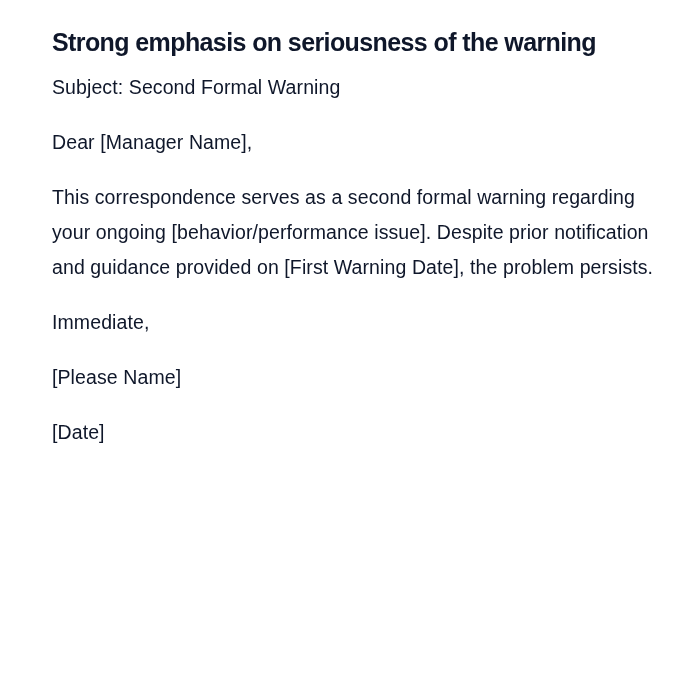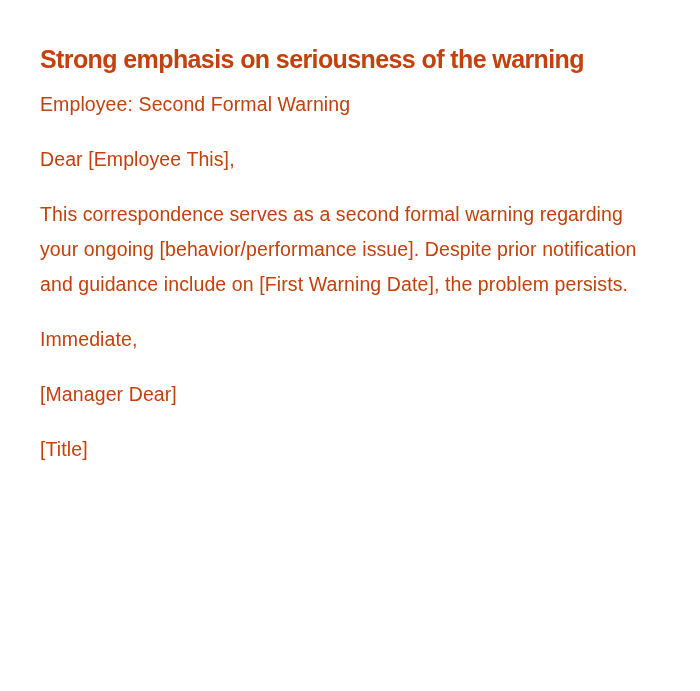--- a/index.html
+++ b/index.html
@@ -1,24 +1,24 @@
 <!DOCTYPE html>
 <html><head>
 <meta charset="utf-8">
 <style>
   html, body { margin: 0; padding: 0; background: #ffffff; }
   body { width: 700px; height: 691px; overflow: hidden; }
-  .page { padding: 41px 40px 0 40px; font-family: "Liberation Sans", sans-serif; color: #c2410c; }
+  .page { padding: 24px 40px 0 40px; font-family: "Liberation Sans", sans-serif; color: #0f172a; margin-left: 12px; }
   h1 { font-size: 25px; font-weight: bold; margin: 2px 0 12px 0; letter-spacing: -0.6px; line-height: 32px; }
   p { font-size: 19.5px; line-height: 35px; margin: 0 0 20px 0; letter-spacing: 0.1px; }
 </style>
 </head>
 <body>
 
 <div class="page">
   <h1>Strong emphasis on seriousness of the warning</h1>
-  <p>Employee: Second Formal Warning</p>
-  <p>Dear [Employee This],</p>
-  <p>This correspondence serves as a second formal warning regarding your ongoing [behavior/performance issue]. Despite prior notification and guidance include on [First Warning Date], the problem persists.</p>
+  <p>Subject: Second Formal Warning</p>
+  <p>Dear [Manager Name],</p>
+  <p>This correspondence serves as a second formal warning regarding your ongoing [behavior/performance issue]. Despite prior notification and guidance provided on [First Warning Date], the problem persists.</p>
   <p>Immediate,</p>
-  <p>[Manager Dear]</p>
-  <p>[Title]</p>
+  <p>[Please Name]</p>
+  <p>[Date]</p>
 </div>
 
 </body></html>

